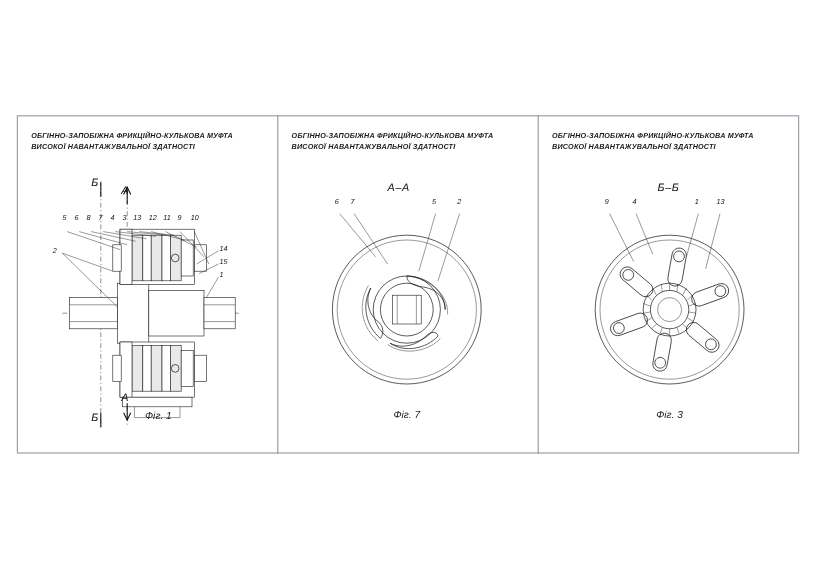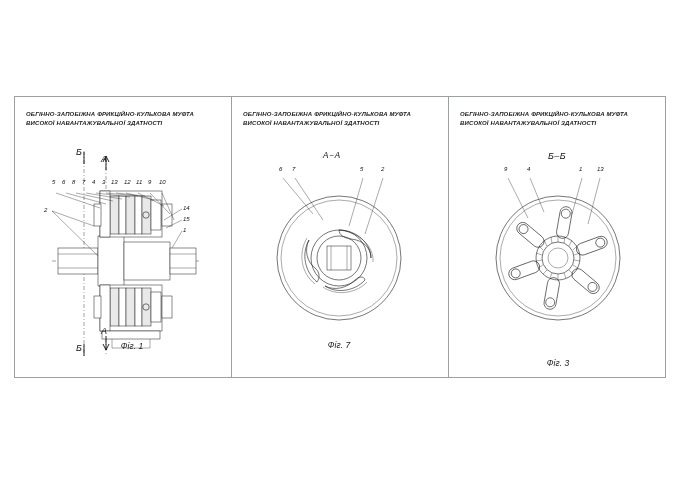--- a/index.html
+++ b/index.html
@@ -216,21 +216,21 @@
 
     <div class="figcap" style="left:88px; top:245px;">Фіг. 1</div>
   </div>
 
   <div class="panel p2">
     <div class="ttl">
       <span>ОБГІННО-ЗАПОБІЖНА ФРИКЦІЙНО-КУЛЬКОВА МУФТА</span>
       <span class="l2">ВИСОКОЇ НАВАНТАЖУВАЛЬНОЇ ЗДАТНОСТІ</span>
     </div>
 
-    <div class="sectlabel" style="left:92px; top:55px;font-family:Liberation Mono, monospace;">А–А</div>
+    <div class="sectlabel" style="left:92px; top:55px;">А–А</div>
 
     <svg width="217" height="282" viewBox="0 0 217 282">
 
       <circle class="st" cx="108" cy="162" r="62"></circle>
       <circle class="st-thin" cx="108" cy="162" r="58"></circle>
 
       <circle class="st" cx="108" cy="162" r="28"></circle>
       <circle class="st" cx="108" cy="162" r="22"></circle>
 
       <rect class="fillw" x="96" y="150" width="24" height="24"></rect>
@@ -328,16 +328,16 @@
       <line class="st-thin" x1="82" y1="82" x2="96" y2="116"></line>
       <line class="st-thin" x1="134" y1="82" x2="124" y2="118"></line>
       <line class="st-thin" x1="152" y1="82" x2="140" y2="128"></line>
     </svg>
 
     <div class="leader" style="left:56px; top:70px;">9</div>
     <div class="leader" style="left:79px; top:70px;">4</div>
     <div class="leader" style="left:131px; top:70px;">1</div>
     <div class="leader" style="left:149px; top:70px;">13</div>
 
-    <div class="figcap" style="left:80px; top:244px;margin-top:18px;">Фіг. 3</div>
+    <div class="figcap" style="left:80px; top:244px;">Фіг. 3</div>
   </div>
 
 </div>
 
 </body></html>

